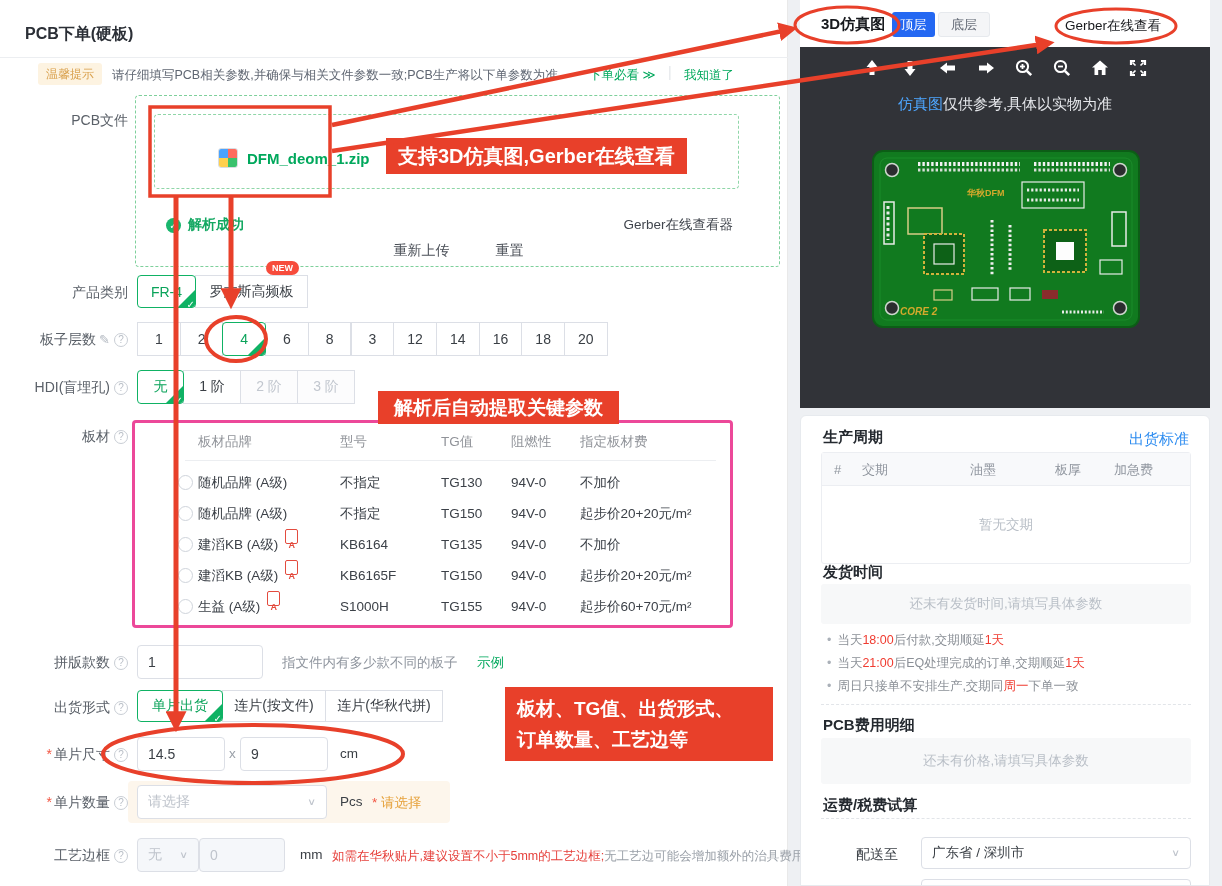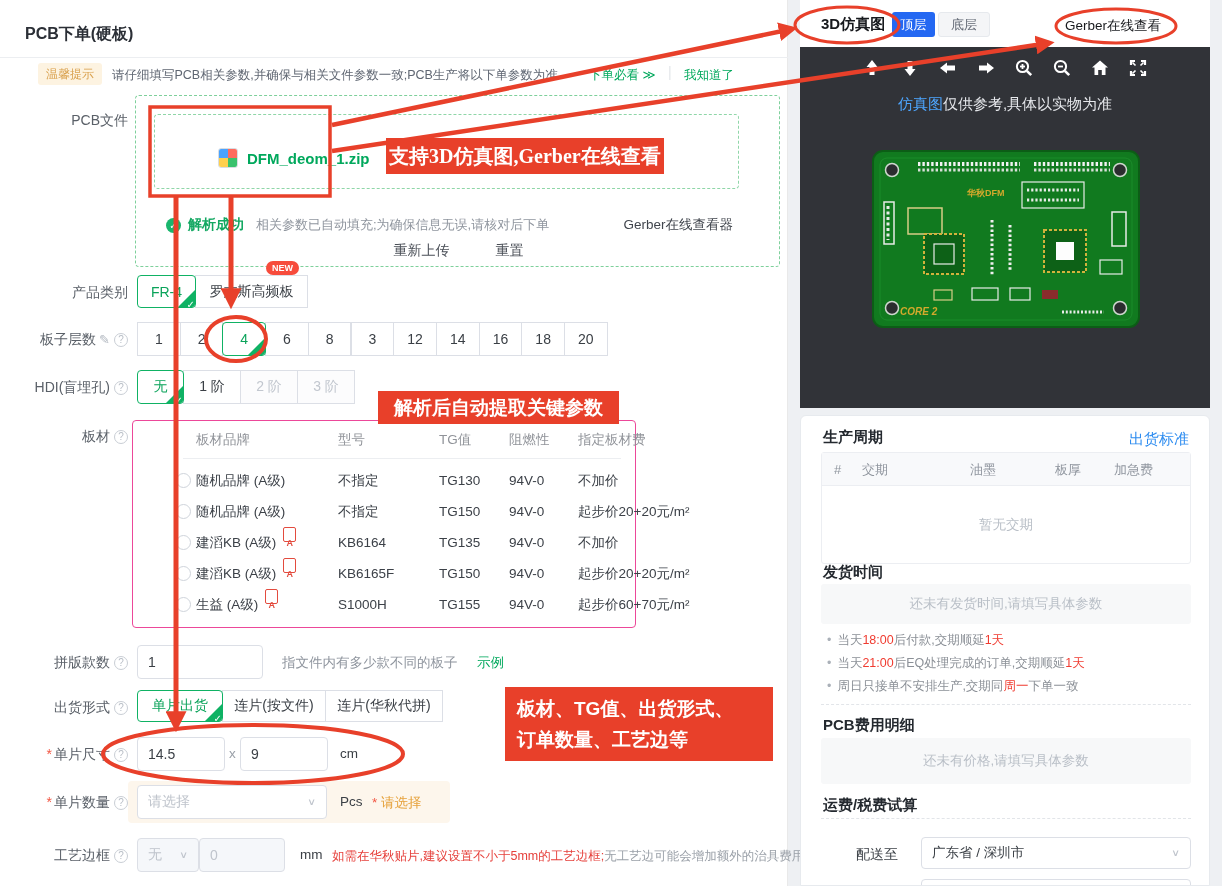--- a/index.html
+++ b/index.html
@@ -39,21 +39,21 @@
   .upload-row { position:absolute; left:0; top:146px; width:645px; display:flex; justify-content:center; gap:46px; font-size:14px; color:#4a4f57; }
   .upload-row span { cursor:pointer; }
 
   .btn-opt { position:absolute; display:flex; align-items:center; justify-content:center; border:1px solid #dcdfe6; background:#fff; color:#3a3f45; font-size:14px; cursor:pointer; }
   .btn-opt.selected { border-color:#0fb264; color:#0aa35a; border-radius:4px; z-index:2; overflow:hidden; }
   .corner-check::before { content:""; position:absolute; right:0; bottom:0; border-left:17px solid transparent; border-bottom:17px solid #0fb264; }
   .corner-check::after { content:"✓"; position:absolute; right:0px; bottom:-3px; color:#fff; font-size:10px; font-weight:bold; }
   .btn-opt.disabled { color:#c2c7cf; background:#fcfcfd; cursor:not-allowed; }
   .new-badge { position:absolute; left:266px; top:261px; background:#f74c3c; color:#fff; font-size:9px; font-weight:bold; padding:2px 6px; border-radius:8px; z-index:3; }
 
-  .mat-box { position:absolute; left:132px; top:420px; width:504px; height:208px; border:1px solid #ec4899; border-radius:4px; background:#fff; }
+  .mat-box { position:absolute; left:132px; top:420px; width:601px; height:208px; border:3px solid #ec4899; border-radius:4px; background:#fff; }
   .mat-header { position:absolute; top:10px; left:0; width:100%; height:20px; font-size:13.5px; color:#909399; }
   .mat-header span, .mrow span { position:absolute; white-space:nowrap; }
   .mat-divider { position:absolute; left:50px; right:14px; top:37px; height:1px; background:#eceef1; }
   .mrow { position:absolute; left:0; width:100%; height:31px; font-size:13.5px; color:#3c4148; }
   .mrow span { line-height:31px; }
   .c-brand{left:63px;} .c-model{left:205px;} .c-tg{left:306px;} .c-flame{left:376px;} .c-fee{left:445px;}
   .radio { position:absolute; left:43px; top:8px; width:15px; height:15px; border:1px solid #cfd4db; border-radius:50%; background:#fff; cursor:pointer; }
   .pdf-ic { display:inline-block; margin-left:7px; width:13px; height:15px; border:1px solid #e34b3e; border-radius:2px; color:#e34b3e; font-size:9px; font-weight:bold; line-height:13px; text-align:center; vertical-align:-2px; }
 
   .tbox { position:absolute; border:1px solid #dcdfe6; border-radius:4px; background:#fff; font-size:14px; color:#3a3f45; display:flex; align-items:center; padding:0 10px; }
@@ -91,21 +91,21 @@
   .bullet .dot { color:#aab0b8; margin-right:6px; }
   .bullet .red { color:#f03b30; }
   .dash-hr { position:absolute; left:20px; width:370px; border-top:1px dashed #e2e5e9; }
   .ship-label { position:absolute; left:55px; top:430px; font-size:14px; color:#3a3f45; }
   .ship-select { position:absolute; left:120px; top:421px; width:270px; height:32px; font-size:13.5px; }
   .ship-select2 { position:absolute; left:120px; top:463px; width:270px; height:32px; }
 
   
   .overlay-svg { position:absolute; left:0; top:0; z-index:60; pointer-events:none; }
   .red-note { position:absolute; z-index:59; background:#e8402a; color:#fff; font-weight:bold; pointer-events:none; }
-  .note1 { left:386px; top:138px; height:36px; line-height:36px; padding:0 3px; font-size:20px;font-family:Liberation Serif, serif; }
+  .note1 { left:386px; top:138px; height:36px; line-height:36px; padding:0 12px; font-size:20px; }
   .note2 { left:378px; top:391px; height:33px; line-height:33px; padding:0 16px; font-size:19px; }
   .note3 { left:505px; top:687px; width:268px; padding:6px 12px; font-size:19px; line-height:31px; }
 </style>
 </head>
 <body>
 
 <div id="app">
 
   <section class="panel-left">
     <h1 class="page-title">PCB下单(硬板)</h1>
@@ -126,21 +126,20 @@
               <i></i>
               <i></i>
               <i></i>
             </span>
           <span class="file-name">DFM_deom_1.zip</span>
         </div>
       </div>
       <div class="parse-row">
         <span class="ok-ic">✓</span>
         <span class="parse-ok">解析成功</span>
-        <span class="parse-note">相关参数已自动填充;为确保信息无误,请核对后下单</span>
         <span class="gerber-viewer">Gerber在线查看器</span>
       </div>
       <div class="upload-row">
         <span>重新上传</span>
         <span>重置</span>
       </div>
     </div>
 
     <div class="flabel" style="top:284px;"><span>产品类别</span></div>
     <div id="cat-buttons">

